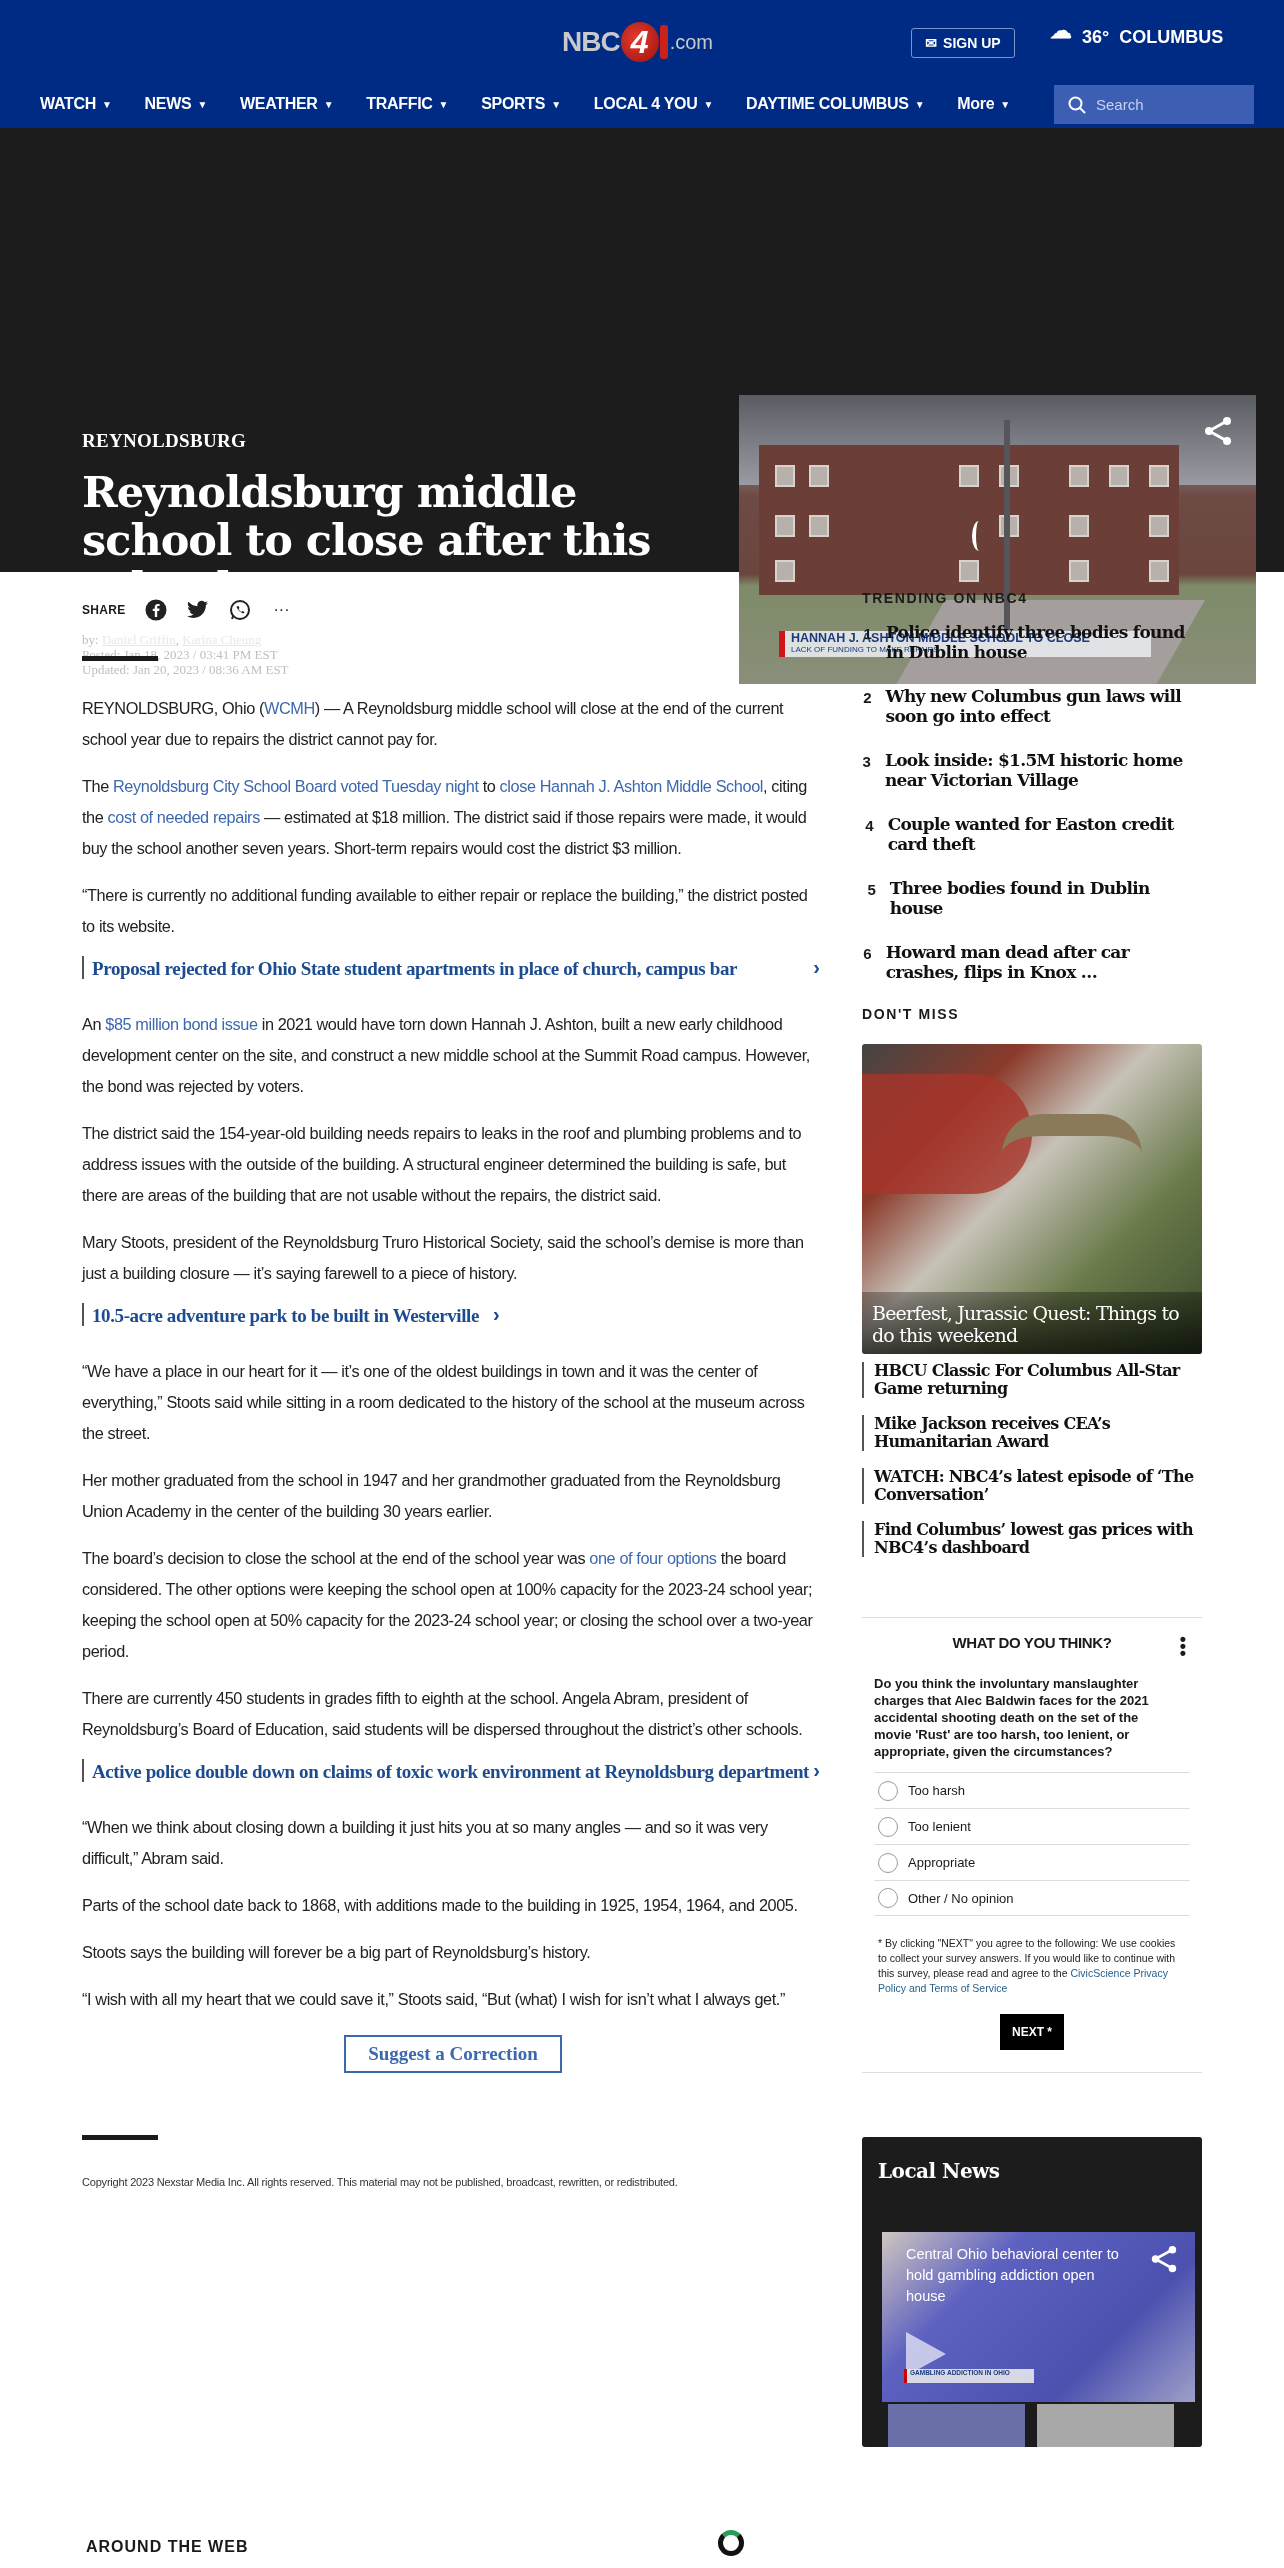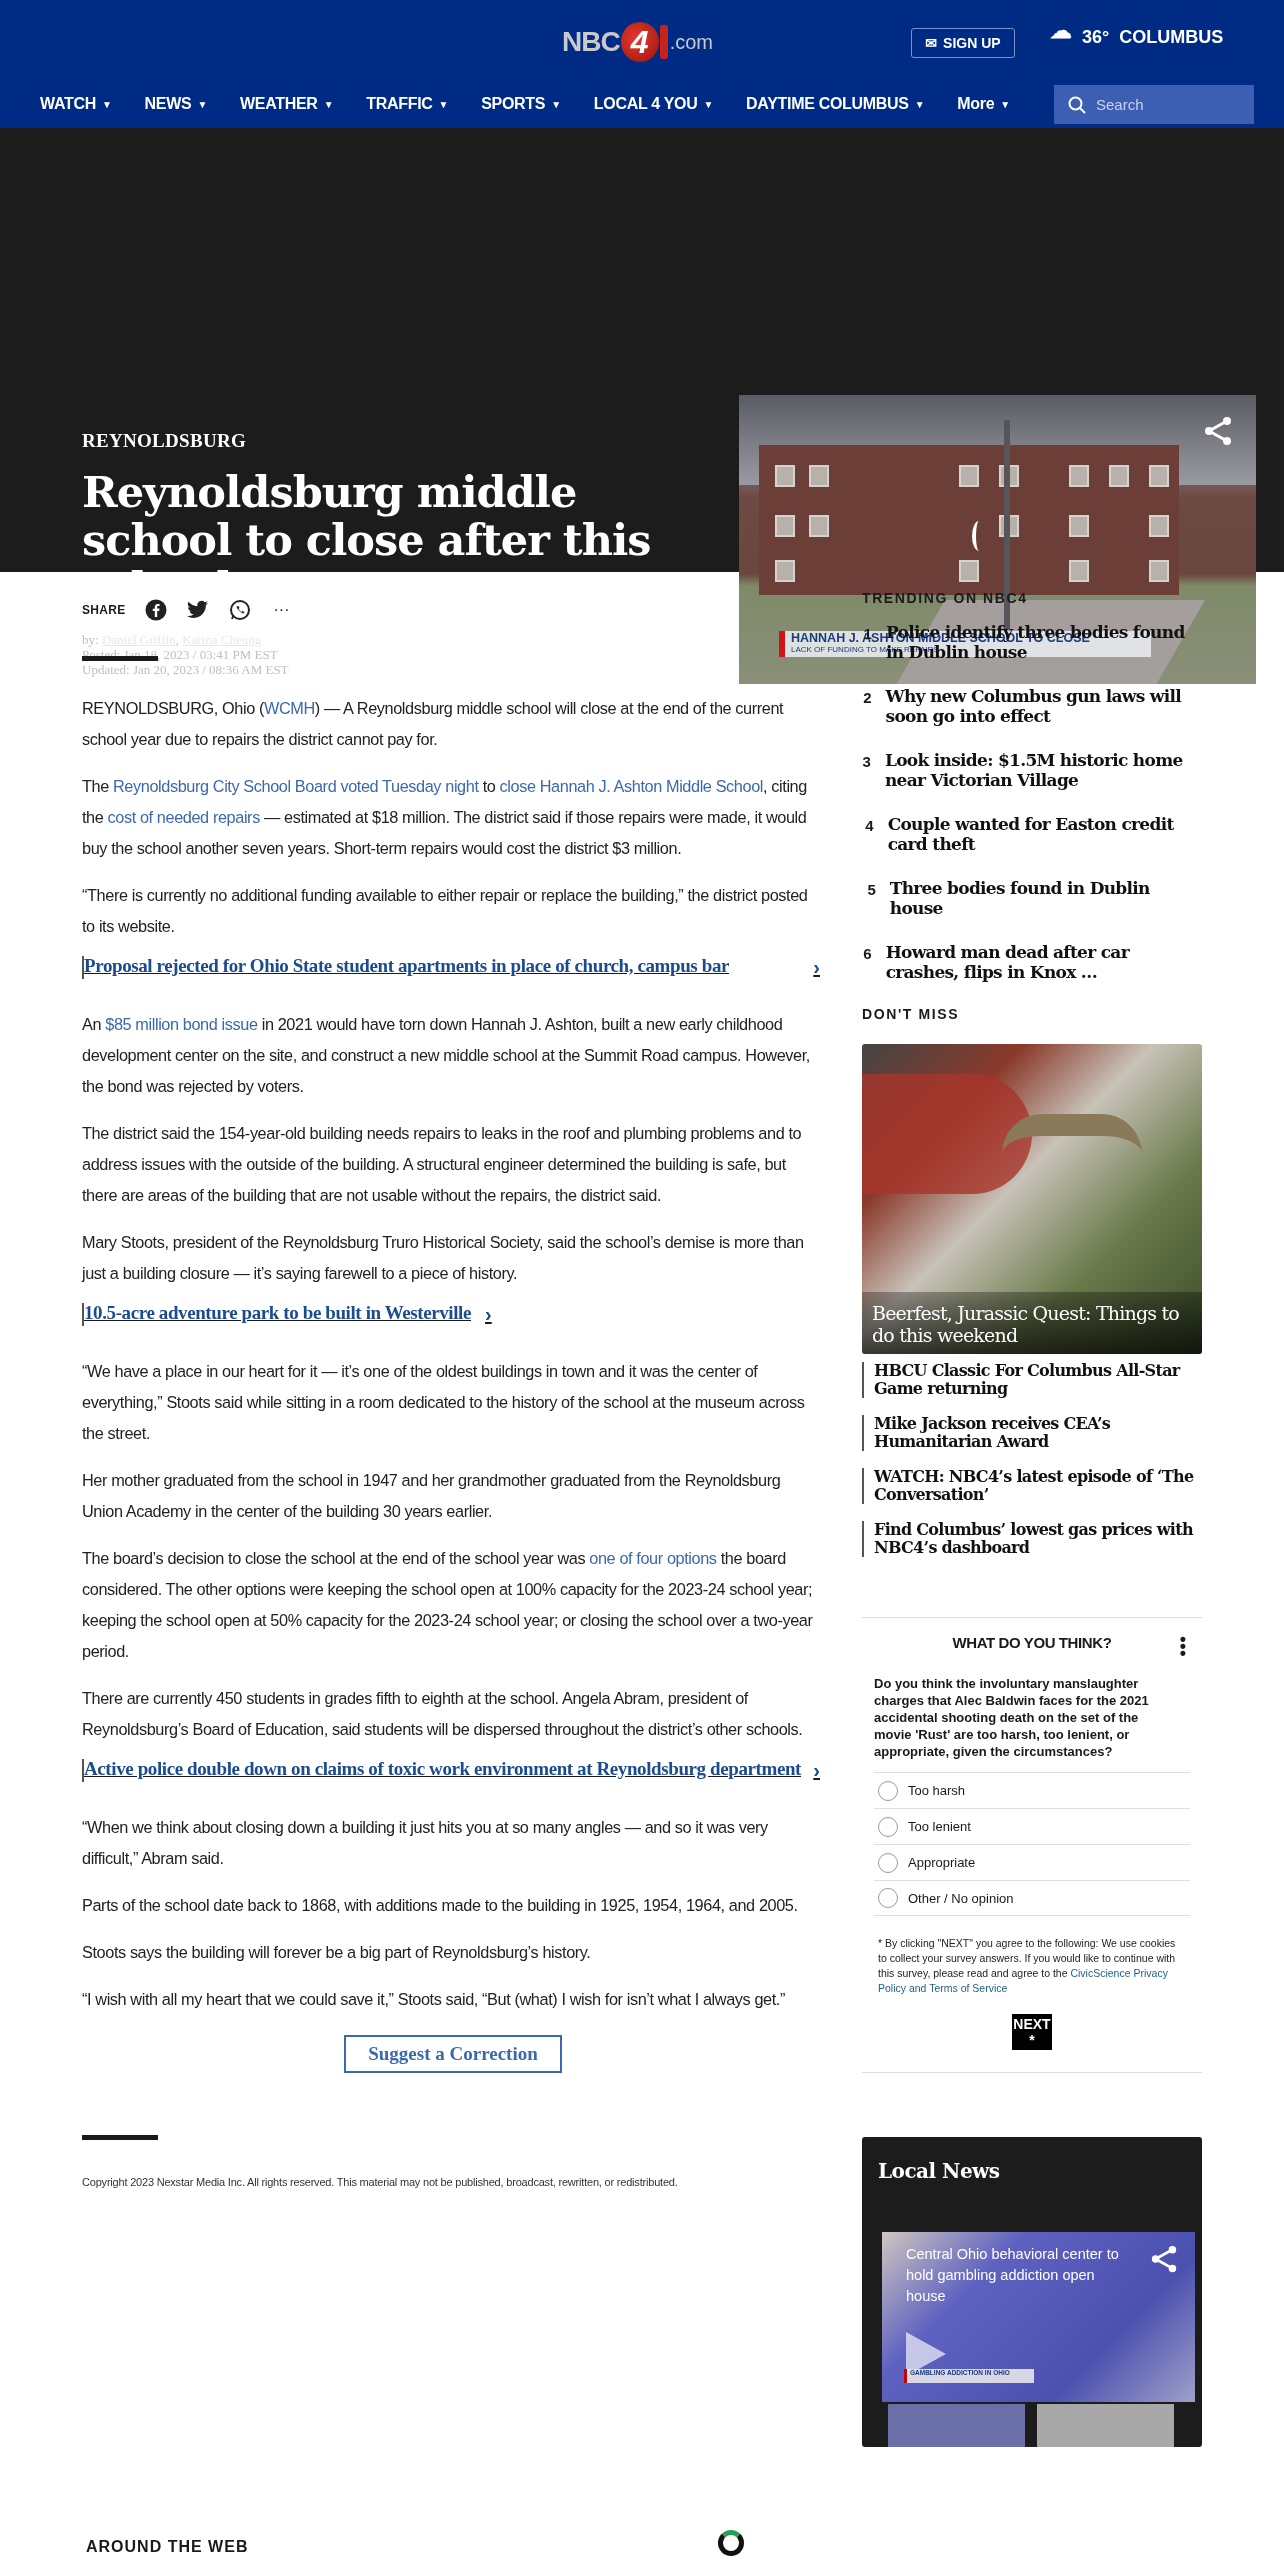--- a/index.html
+++ b/index.html
@@ -43,21 +43,21 @@
 
   
   .article { position: absolute; left: 82px; top: 590px; width: 742px; }
   .share-row { display: flex; align-items: center; gap: 18px; height: 40px; }
   .share-label { font-size: 12px; font-weight: bold; letter-spacing: 0.3px; }
   .share-icon { width: 24px; height: 24px; display: inline-flex; align-items: center; justify-content: center; color: #222; }
   .divider-bar { width: 76px; height: 5px; background: #1a1a1a; margin-top: 26px; }
   .body-text { margin-top: 32px; }
   .body-text p { font-family: "Liberation Sans", sans-serif; font-size: 16.3px; line-height: 31px; color: #222; margin-bottom: 16px; letter-spacing: -0.4px; }
   .body-text a { color: #3c68ad; text-decoration: none; }
-  .related { border-left: 2px solid #555; padding-left: 0; display: flex; justify-content: space-between; align-items: flex-start; margin: -2px 0 30px 0; text-decoration: underline; }
+  .related { border-left: 2px solid #555; padding-left: 8px; display: flex; justify-content: space-between; align-items: flex-end; margin: -2px 0 30px 0; }
   .related span.rtxt { font-family: "Liberation Serif", serif; font-weight: bold; color: #1c4c8f; font-size: 19px; line-height: 20px; letter-spacing: -0.4px; }
   .related .chev { color: #1c4c8f; font-weight: bold; font-size: 20px; margin-right: 4px; }
   .related.inline { justify-content: flex-start; gap: 14px; }
   .correction-wrap { display: flex; justify-content: center; margin-top: 20px; }
   .correction-btn { border: 2px solid #3c68ad; color: #3c68ad; font-family: "Liberation Serif", serif; font-weight: bold; font-size: 19px; padding: 6px 22px; background: #fff; }
   .divider-bar.bottom { margin-top: 62px; }
   .copyright { font-size: 11px; color: #333; margin-top: 36px; letter-spacing: -0.2px; }
   .around-web { position: absolute; left: 4px; top: 1948px; font-weight: bold; font-size: 16px; letter-spacing: 1px; }
   .outbrain-icon { position: absolute; left: 636px; top: 1940px; width: 26px; height: 26px; border: 5px solid #111; border-radius: 50%; border-top-color: #2a9d5a; }
 
@@ -82,21 +82,21 @@
   .survey { margin-top: 60px; border-top: 1px solid #ddd; border-bottom: 1px solid #ddd; width: 340px; padding: 16px 12px 22px 12px; position: relative; }
   .survey-title { text-align: center; font-weight: bold; font-size: 15px; letter-spacing: -0.4px; }
   .survey-menu { position: absolute; right: 16px; top: 18px; font-size: 18px; font-weight: bold; line-height: 7px; }
   .survey-q { margin-top: 24px; font-weight: bold; font-size: 13px; line-height: 17px; padding-right: 40px; }
   .survey-opts { margin-top: 12px; }
   .survey-opt { border-top: 1px solid #ddd; height: 36px; display: flex; align-items: center; gap: 10px; font-size: 13px; padding-left: 4px; }
   .survey-opts .survey-opt:last-child { border-bottom: 1px solid #ddd; }
   .radio { width: 20px; height: 20px; border: 1px solid #999; border-radius: 50%; }
   .survey-legal { margin-top: 20px; font-size: 10.5px; line-height: 15px; color: #222; padding: 0 4px; }
   .survey-legal a { color: #1f5f8b; text-decoration: none; }
-  .next-btn { display: block; margin: 18px auto 0 auto; background: #000; color: #fff; font-weight: bold; font-size: 14px; width: 40px; height: 36px; border: none; font-family: "Liberation Sans", sans-serif; }
+  .next-btn { display: block; margin: 18px auto 0 auto; background: #000; color: #fff; font-weight: bold; font-size: 12px; width: 64px; height: 36px; border: none; font-family: "Liberation Sans", sans-serif; }
 
   
   .local-news { margin-top: 64px; width: 340px; height: 310px; background: #1c1c1c; border-radius: 3px; position: relative; overflow: hidden; }
   .local-title { position: absolute; left: 16px; top: 22px; color: #fff; font-family: "DejaVu Serif", serif; font-weight: bold; font-size: 20px; letter-spacing: -0.5px; }
   .video-card { position: absolute; left: 20px; top: 95px; width: 313px; height: 170px; background: linear-gradient(135deg, #cfc6c0 0%, #5d61c0 30%, #4c51b0 70%, #9ea0c8 100%); overflow: hidden; }
   .video-caption { position: absolute; left: 24px; top: 12px; width: 230px; color: #fff; font-size: 14.5px; line-height: 21px; }
   .video-share { position: absolute; right: 16px; top: 12px; color: #fff; font-size: 28px; }
   .video-play { position: absolute; left: 24px; top: 100px; width: 0; height: 0; border-left: 40px solid rgba(255,255,255,0.65); border-top: 22px solid transparent; border-bottom: 22px solid transparent; }
   .video-lt { position: absolute; left: 22px; top: 137px; width: 130px; height: 14px; background: rgba(230,230,235,0.9); border-left: 3px solid #c00; color: #1b3b7a; font-size: 6.5px; font-weight: bold; padding-left: 3px; line-height: 8px; }
   .thumb { position: absolute; top: 267px; width: 137px; height: 50px; background: #6b6fa8; }

